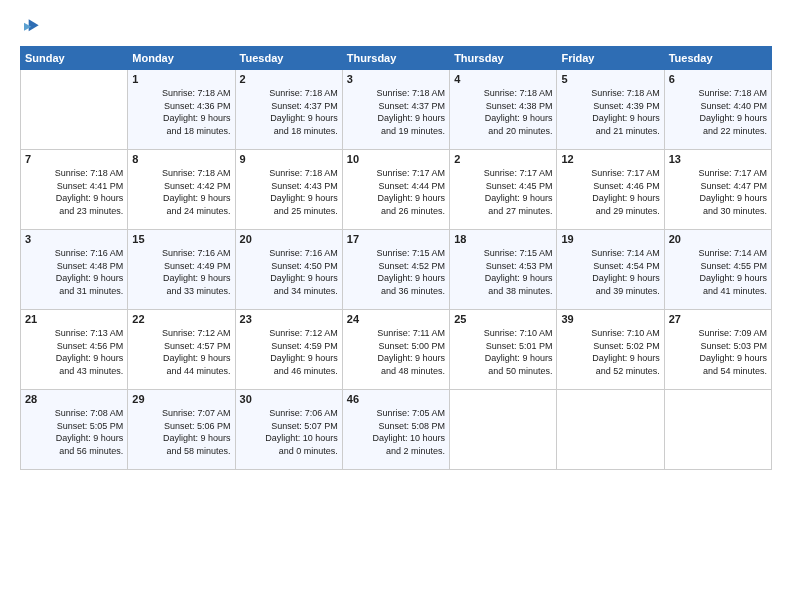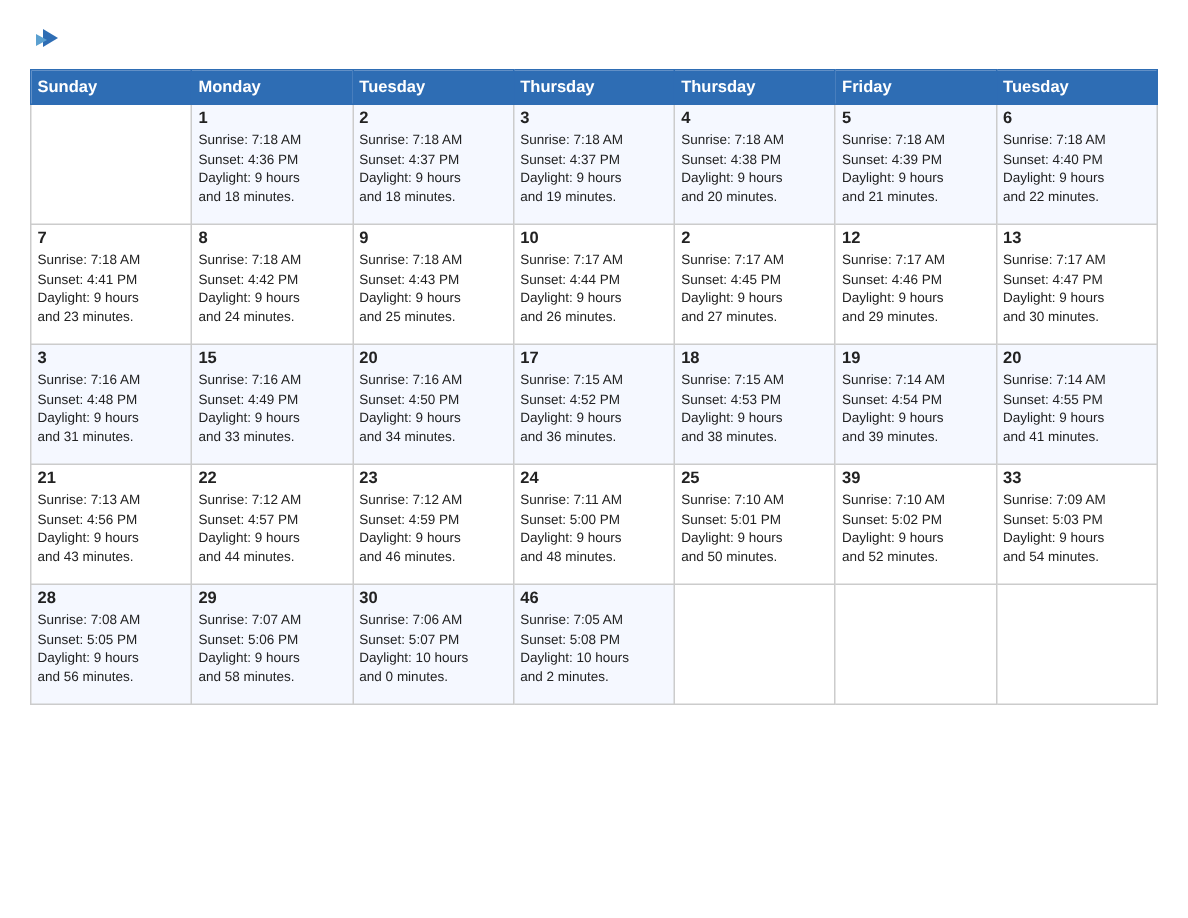--- a/index.html
+++ b/index.html
@@ -76,20 +76,21 @@
     .day-num {
       font-size: 11px;
       font-weight: bold;
       margin-bottom: 2px;
       display: block;
     }
     .cell-text {
       font-size: 9px;
       line-height: 1.4;
       color: #222;
+      text-align: right;
     }
     tbody tr:nth-child(odd) td {
       background: #f5f8ff;
     }
     tbody tr:nth-child(even) td {
       background: #fff;
     }
     .empty-cell {
       background: #fff !important;
     }
@@ -236,21 +237,21 @@
           </td>
           <td>
             <span class="day-num">25</span>
             <div class="cell-text">Sunrise: 7:10 AM<br>Sunset: 5:01 PM<br>Daylight: 9 hours<br>and 50 minutes.</div>
           </td>
           <td>
             <span class="day-num">39</span>
             <div class="cell-text">Sunrise: 7:10 AM<br>Sunset: 5:02 PM<br>Daylight: 9 hours<br>and 52 minutes.</div>
           </td>
           <td>
-            <span class="day-num">33</span>
+            <span class="day-num">27</span>
             <div class="cell-text">Sunrise: 7:09 AM<br>Sunset: 5:03 PM<br>Daylight: 9 hours<br>and 54 minutes.</div>
           </td>
         </tr>
         <tr>
           <td>
             <span class="day-num">28</span>
             <div class="cell-text">Sunrise: 7:08 AM<br>Sunset: 5:05 PM<br>Daylight: 9 hours<br>and 56 minutes.</div>
           </td>
           <td>
             <span class="day-num">29</span>

